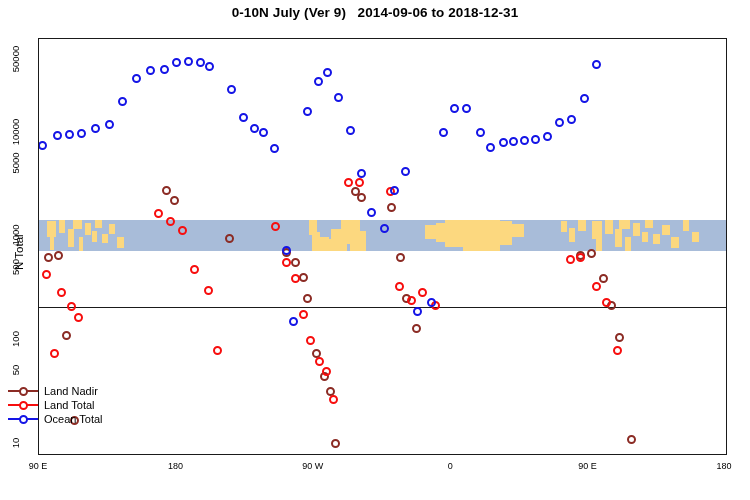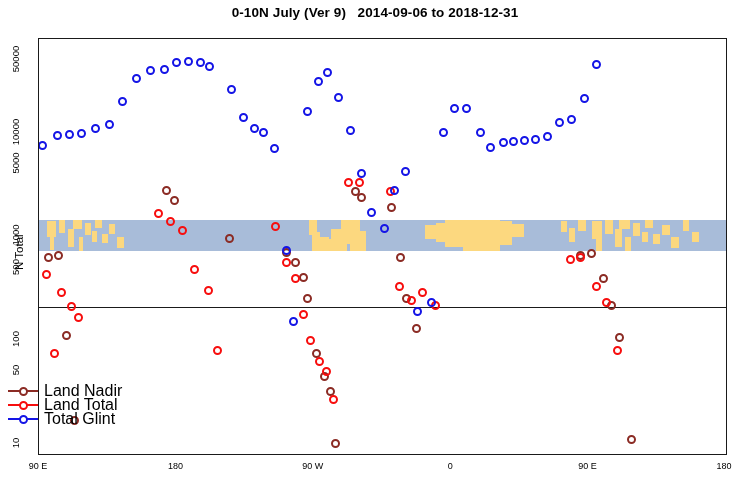--- a/index.html
+++ b/index.html
@@ -33,21 +33,21 @@
   .ytick{position:absolute;left:-6px;width:6px;height:1px;background:#1a1a1a;}
   .yl{position:absolute;left:0;font-size:9.5px;white-space:nowrap;}
   .xtick{position:absolute;bottom:-6px;width:1px;height:6px;background:#1a1a1a;}
   .xlab{position:absolute;font-size:9px;white-space:nowrap;transform:translateX(-50%);}
 
   .ytitle{position:absolute;font-size:11.5px;white-space:nowrap;
           transform:rotate(-90deg);transform-origin:0 0;}
   .xtitle{position:absolute;left:0;width:750px;text-align:center;font-size:11.5px;}
 
   
-  #legend{position:absolute;left:8px;bottom:10px;font-size:16px;line-height:14px;}
+  #legend{position:absolute;left:8px;bottom:10px;font-size:11px;line-height:14px;}
   .lrow{display:flex;align-items:center;height:14px;}
   .lsym{position:relative;width:30px;height:12px;margin-right:6px;flex:0 0 30px;}
   .lsym i{position:absolute;top:50%;left:0;width:30px;height:2.2px;
           margin-top:-1.1px;display:block;}
   .lsym b{position:absolute;top:50%;left:50%;width:9px;height:9px;
           margin:-4.5px 0 0 -4.5px;border-radius:50%;box-sizing:border-box;
           border-width:2.4px;border-style:solid;background:#fff;}
   .ltxt{white-space:nowrap;}
 </style>
 </head>
@@ -257,17 +257,17 @@
           <i style="background: rgb(247, 13, 13);"></i>
           <b style="border-color: rgb(247, 13, 13);"></b>
         </span>
         <span class="ltxt">Land Total</span>
       </div>
       <div class="lrow">
         <span class="lsym">
           <i style="background: rgb(20, 20, 230);"></i>
           <b style="border-color: rgb(20, 20, 230);"></b>
         </span>
-        <span class="ltxt">Total Glint</span>
+        <span class="ltxt">Ocean Total</span>
       </div>
     </div>
 
 </div>
 
 </body></html>

